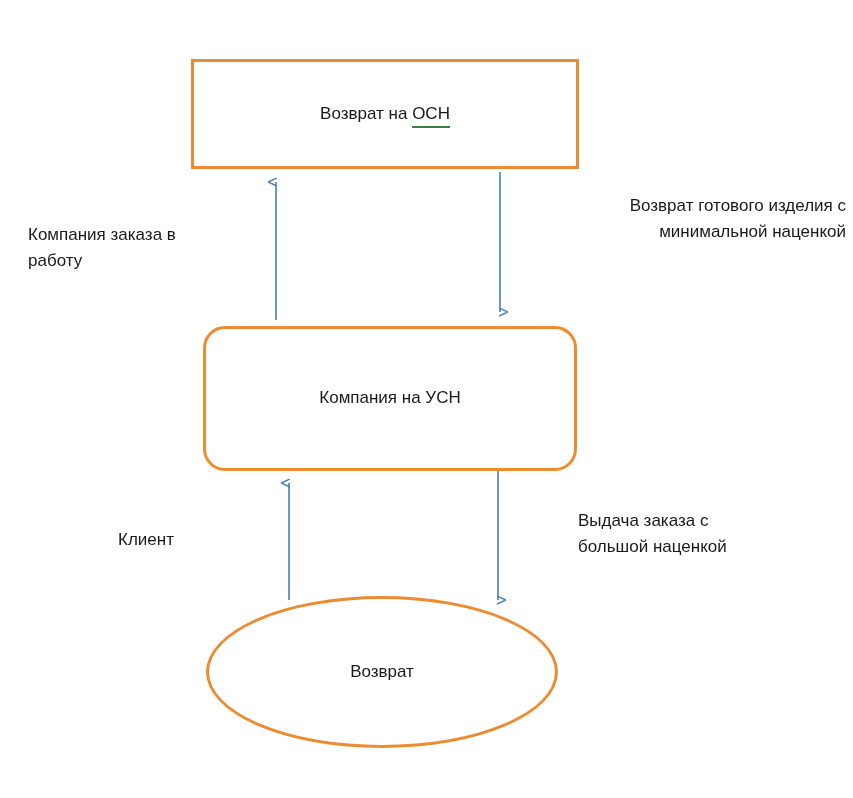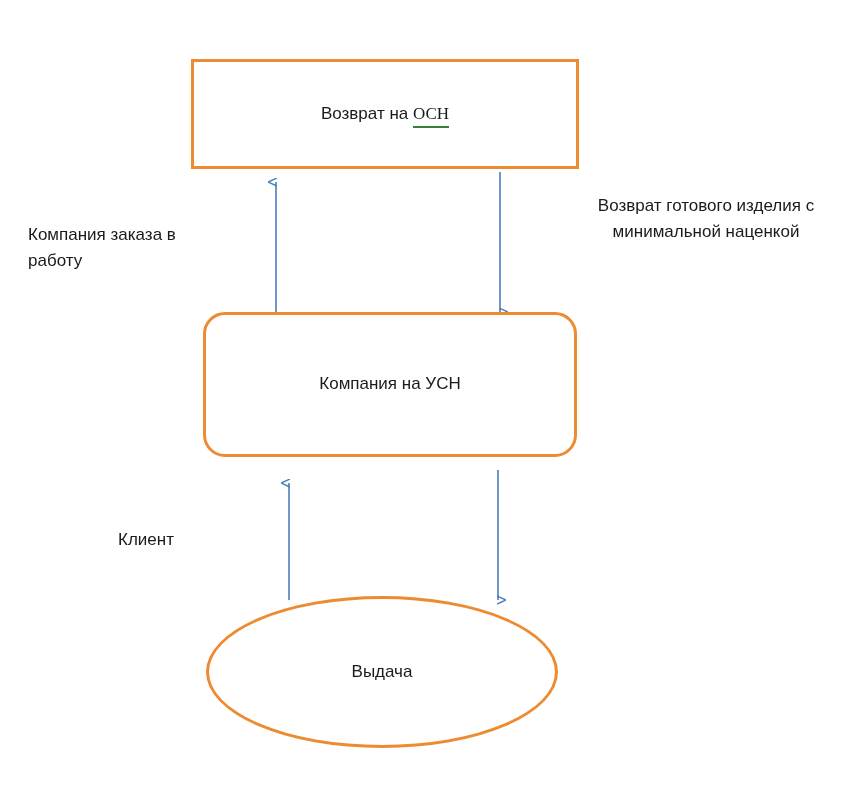--- a/index.html
+++ b/index.html
@@ -33,21 +33,21 @@
   #node-osn {
     left: 191px;
     top: 59px;
     width: 388px;
     height: 110px;
     border: 3px solid #ED8B31;
   }
 
   #node-usn {
     left: 203px;
-    top: 312px;
+    top: 326px;
     width: 374px;
     height: 145px;
     border: 3px solid #ED8B31;
     border-radius: 22px;
   }
 
   #node-client {
     left: 206px;
     top: 596px;
     width: 352px;
@@ -58,21 +58,20 @@
 
   .node-label {
     text-align: center;
     line-height: 1.3;
   }
 
   
   .abbr-underlined {
     position: relative;
     display: inline-block;
-    font-family: Liberation Serif, serif;
   }
   .abbr-underlined::after {
     content: "";
     position: absolute;
     left: 0;
     right: 0;
     bottom: -3px;
     height: 2px;
     background: #3a7f3a;
   }
@@ -99,21 +98,21 @@
   #label-transfer {
     left: 28px;
     top: 222px;
     width: 210px;
     text-align: left;
   }
   #label-return {
     left: 566px;
     top: 193px;
     width: 280px;
-    text-align: center;
+    text-align: right;
   }
   #label-order {
     left: 118px;
     top: 527px;
     width: 150px;
     text-align: left;
   }
   #label-issue {
     left: 578px;
     top: 508px;
@@ -157,22 +156,24 @@
     <div class="node-label">
       <span>Возврат на </span><span class="abbr-underlined">ОСН</span>
     </div>
   </div>
 
   <div class="node" id="node-usn">
     <div class="node-label">Компания на УСН</div>
   </div>
 
   <div class="node" id="node-client">
-    <div class="node-label">Выдача</div>
+    <div class="node-label">Возврат</div>
   </div>
 
   <div class="edge-label" id="label-transfer">Компания заказа в
 работу</div>
   <div class="edge-label" id="label-return">Возврат готового изделия с
 минимальной наценкой</div>
   <div class="edge-label" id="label-order">Клиент</div>
+  <div class="edge-label" id="label-issue">Выдача заказа с
+большой наценкой</div>
 
 </div>
 
 </body></html>

